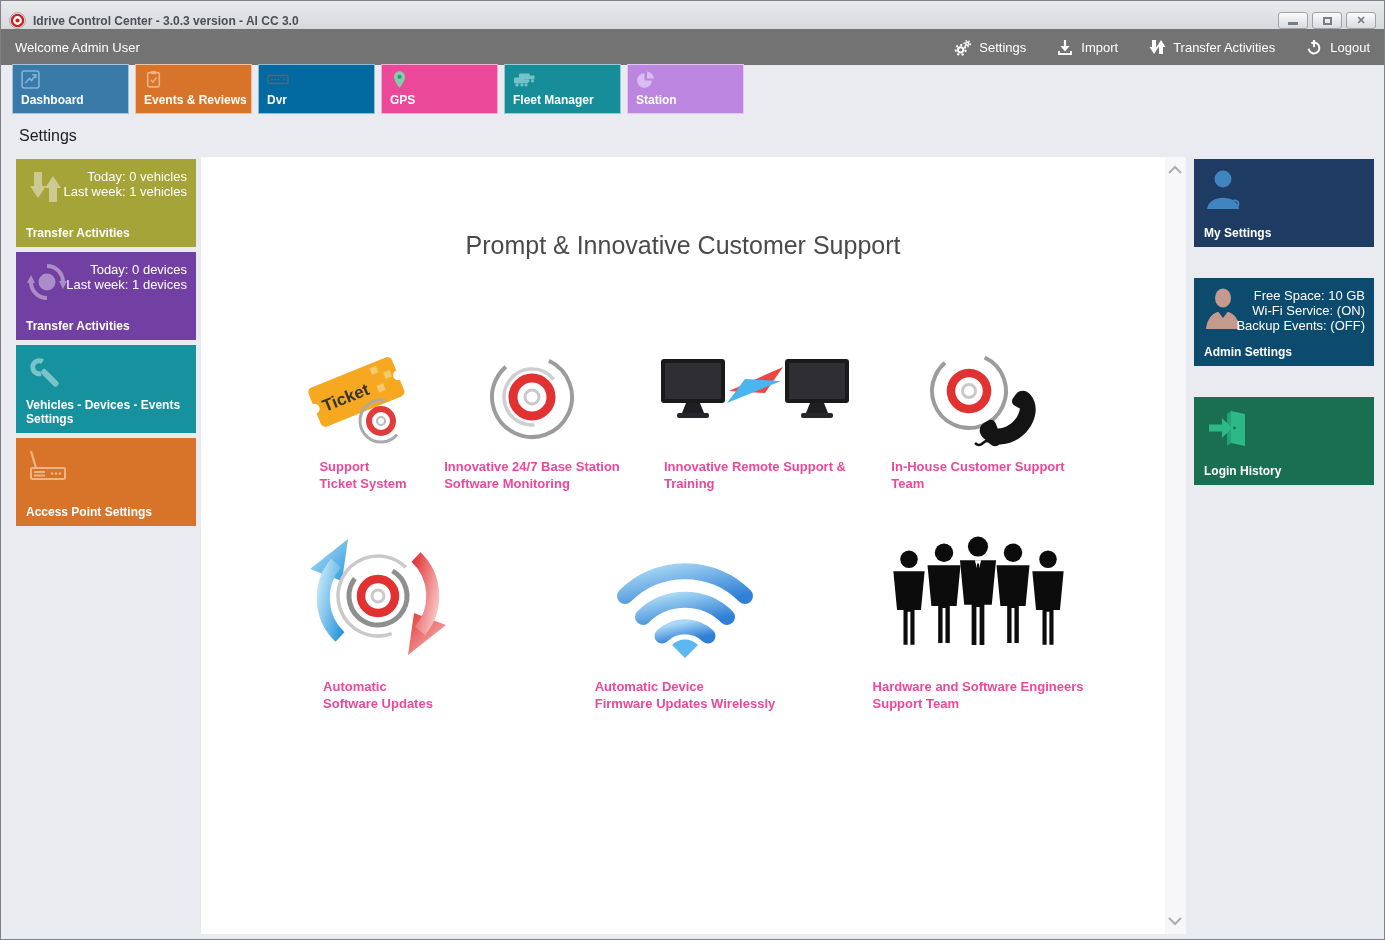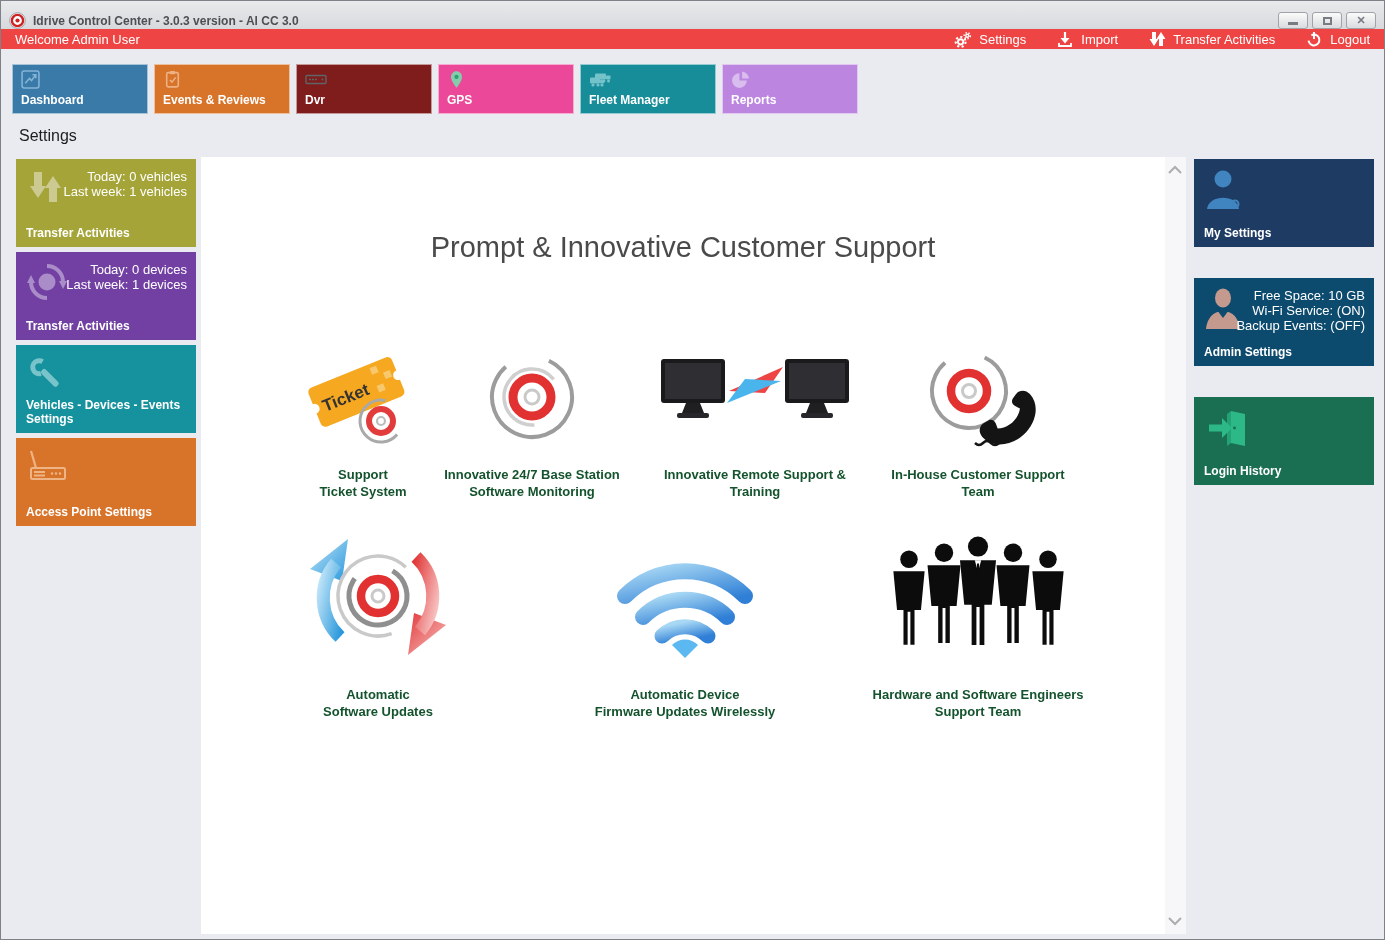--- a/index.html
+++ b/index.html
@@ -13,30 +13,30 @@
   .app-logo { width: 17px; height: 17px; margin-right: 7px; flex: 0 0 auto; }
   .title-text { font-size: 12px; font-weight: bold; color: #4c4f53; }
   .win-controls { margin-left: auto; display: flex; gap: 4px; }
   .win-btn { width: 30px; height: 17px; border: 1px solid #9fa3a8; border-radius: 3px;
     background: linear-gradient(#fbfbfb, #d9dbde); display: flex; align-items: center; justify-content: center; cursor: default; }
   .glyph-min { width: 10px; height: 3px; background: #787d83; margin-top: 5px; }
   .glyph-max { width: 9px; height: 8px; border: 2px solid #787d83; }
   .glyph-close { font-size: 11px; font-weight: bold; color: #787d83; line-height: 1; }
 
   
-  .header { position: absolute; top: 28px; left: 0; right: 0; height: 20px; background: #ef4444;
+  .header { position: absolute; top: 28px; left: 0; right: 0; height: 36px; background: #737373;
     display: flex; align-items: center; color: #fff; padding: 0 14px; }
   .welcome { font-size: 13px; }
   .hactions { margin-left: auto; display: flex; align-items: center; gap: 30px; }
   .haction { display: flex; align-items: center; gap: 7px; font-size: 13px; cursor: pointer; }
   .hicon { display: inline-flex; width: 18px; height: 16px; align-items: center; justify-content: center; }
 
   
   .tiles { position: absolute; top: 63px; left: 11px; display: flex; gap: 6px; }
-  .tile { width: 136px; height: 50px; position: relative; cursor: pointer; border: 1px solid rgba(255,255,255,.55); }
+  .tile { width: 117px; height: 50px; position: relative; cursor: pointer; border: 1px solid rgba(255,255,255,.55); }
   .tile-icon { position: absolute; top: 5px; left: 8px; }
   .tile-label { position: absolute; bottom: 6px; left: 8px; font-size: 12px; font-weight: bold; color: #fff; }
 
   .page-title { position: absolute; top: 126px; left: 18px; font-size: 16px; color: #1d1d1d; }
 
   
   .cards { position: absolute; width: 180px; display: flex; flex-direction: column; gap: 5px; }
   .cards.left { left: 15px; top: 158px; }
   .cards.right { left: 1193px; top: 158px; gap: 31px; }
   .card { position: relative; height: 88px; color: #fff; cursor: pointer; }
@@ -45,28 +45,28 @@
   .card-title { position: absolute; bottom: 7px; left: 10px; right: 8px; font-size: 12px; font-weight: bold; line-height: 14px; }
 
   
   .main { position: absolute; left: 200px; top: 156px; width: 985px; height: 777px; background: #ffffff; }
   .scrollstrip { position: absolute; top: 0; right: 0; width: 21px; height: 100%; background: #f7f7f9; }
   .chev { position: absolute; left: 2px; }
   .chev.up { top: 8px; } .chev.down { bottom: 8px; }
 
   .hero { position: absolute; top: 66px; left: 0; right: 21px; text-align: center; }
   .hero h1 { font-size: 29px; font-weight: bold; color: #3a3a3a; letter-spacing: -0.3px; }
-  .hero h2 { font-size: 29px; font-weight: normal; color: #4a4a4a; margin-top: 8px; }
+  .hero h2 { font-size: 25px; font-weight: normal; color: #4a4a4a; margin-top: 8px; }
 
   .feature { position: absolute; width: 240px; display: flex; flex-direction: column; align-items: center; }
   .ficon { display: flex; align-items: center; justify-content: center; }
   .ficon.r1 { height: 112px; }
   .ficon.r2 { height: 150px; }
-  .fcaption { margin-top: 13px; font-size: 13px; font-weight: bold; color: #14532d; line-height: 17px;
-    text-align: center; white-space: pre-line; }
+  .fcaption { margin-top: 5px; font-size: 13px; font-weight: bold; color: #ec4899; line-height: 17px;
+    white-space: pre-line; }
 </style>
 </head>
 <body>
 
 <div class="window">
 
   <div class="titlebar">
     <svg class="app-logo" viewBox="0 0 17 17">
       <circle cx="8.5" cy="8.5" r="7.8" fill="#fff" stroke="#9b9ea2" stroke-width="1"></circle>
       <circle cx="8.5" cy="8.5" r="5.6" fill="#fff" stroke="#cc2222" stroke-width="2.4"></circle>
@@ -141,21 +141,21 @@
       <span class="tile-label">Dashboard</span>
     </div>
     <div class="tile" style="background:#d8742a">
       <svg class="tile-icon" width="19" height="19" viewBox="0 0 18 18">
         <rect x="3.5" y="2.5" width="11" height="13.5" rx="1.5" fill="none" stroke="#eeb183" stroke-width="1.5"></rect>
         <rect x="6.5" y="1" width="5" height="3" rx="1" fill="#eeb183"></rect>
         <polyline points="6.5,9.5 8.5,11.5 12,7" fill="none" stroke="#eeb183" stroke-width="1.5"></polyline>
       </svg>
       <span class="tile-label">Events &amp; Reviews</span>
     </div>
-    <div class="tile" style="background:#7f1d1d">
+    <div class="tile" style="background:#0369a1">
       <svg class="tile-icon" width="22" height="19" viewBox="0 0 22 18">
         <rect x="1" y="5" width="20" height="8" rx="1" fill="none" stroke="#5f6467" stroke-width="1.4"></rect>
         <line x1="4" y1="9" x2="13" y2="9" stroke="#5f6467" stroke-width="1.6" stroke-dasharray="2 1"></line>
         <circle cx="17.5" cy="9" r="1" fill="#5f6467"></circle>
       </svg>
       <span class="tile-label">Dvr</span>
     </div>
     <div class="tile" style="background:#ec4899">
       <svg class="tile-icon" width="19" height="19" viewBox="0 0 18 18">
         <path d="M9 1.2 C6 1.2 3.8 3.6 3.8 6.6 C3.8 10.8 9 16.8 9 16.8 S14.2 10.8 14.2 6.6 C14.2 3.6 12 1.2 9 1.2 Z" fill="#83cdab"></path>
@@ -178,21 +178,21 @@
             <circle cx="13" cy="14.5" r="1.6"></circle>
         </g>
       </svg>
       <span class="tile-label">Fleet Manager</span>
     </div>
     <div class="tile" style="background:#bb85e0">
       <svg class="tile-icon" width="19" height="19" viewBox="0 0 18 18">
         <path d="M8 3 A7 7 0 1 0 15 10 L8 10 Z" fill="#d9bdee"></path>
         <path d="M10.5 1.5 A7 7 0 0 1 17 8 L10.5 8 Z" fill="#d9bdee"></path>
       </svg>
-      <span class="tile-label">Reports</span>
+      <span class="tile-label">Station</span>
     </div>
   </div>
 
   <div class="page-title">Settings</div>
 
   <div class="cards left">
     <div class="card" style="background:#a5a438">
       <svg class="card-icon" width="40" height="40" viewBox="0 0 40 40">
         <polygon points="8,4 16,4 16,18 20,18 12,30 4,18 8,18" fill="#ccca90"></polygon>
         <polygon points="27,8 35,20 31,20 31,34 23,34 23,20 19,20" fill="#ccca90"></polygon>

